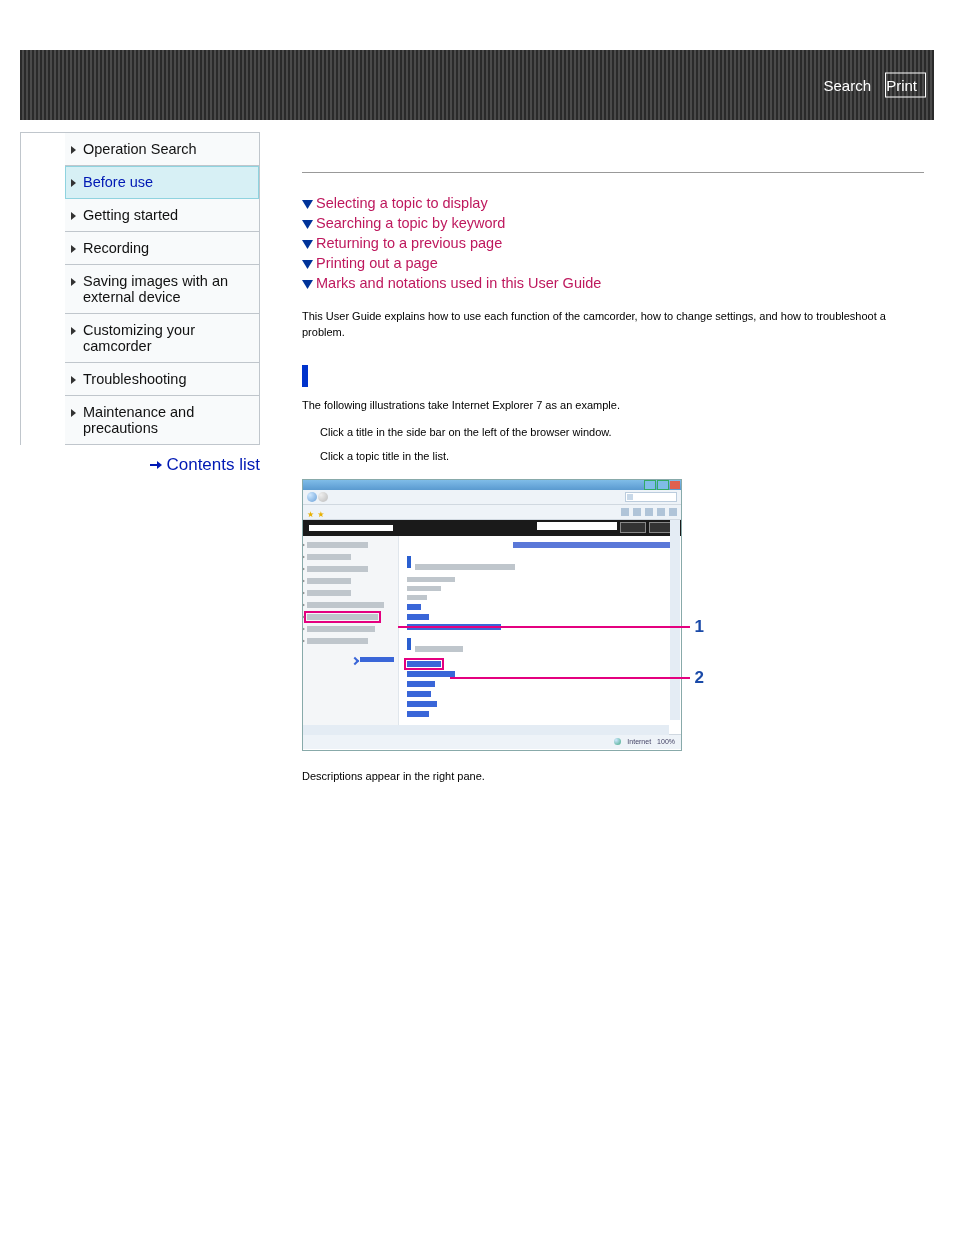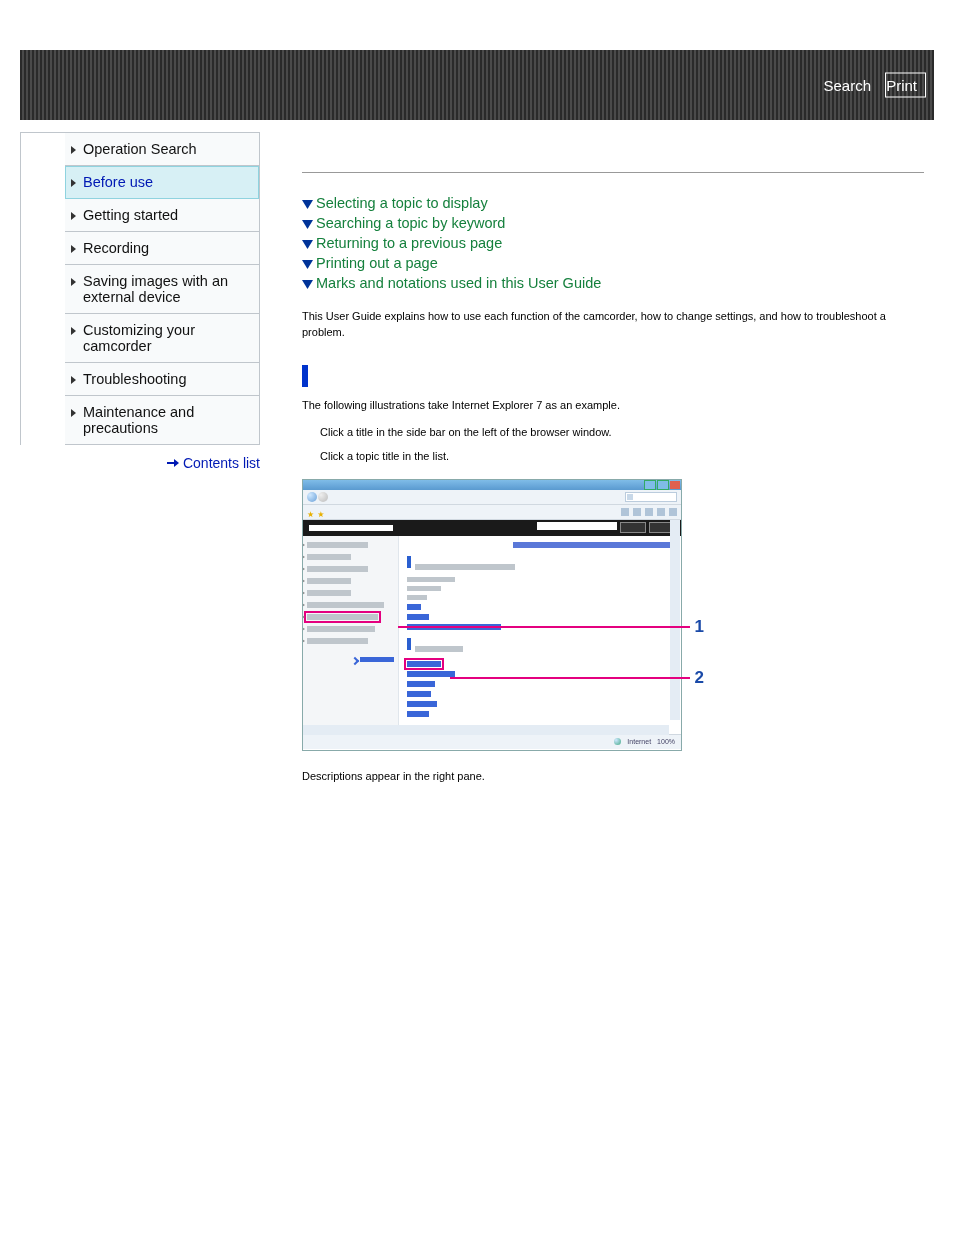--- a/index.html
+++ b/index.html
@@ -16,31 +16,31 @@
   .printbtn { border:1px solid #fff; padding:3px 8px 3px 0; }
   .breadcrumb { text-align:right; font-size:14px; color:#0019b4; padding:14px 6px 4px 0; }
   .breadcrumb a { color:#0019b4; text-decoration:none; cursor:pointer; }
 
   .columns { display:flex; align-items:flex-start; margin-top:12px; }
   .sidebar { width:240px; flex:0 0 240px; }
   .nav { border:1px solid #c0c6cc; border-bottom:none;padding-left:44px; }
   .nav-item { border-bottom:1px solid #c0c6cc; padding:8px 8px 8px 18px; position:relative; font-size:14.5px; color:#111; cursor:pointer; background:#f8fafb; }
   .nav-item::before { content:""; position:absolute; left:6px; top:13px; border-top:4px solid transparent; border-bottom:4px solid transparent; border-left:5px solid #333; }
   .nav-item.active { background:#d7f0f5; color:#0019b4; outline:1px solid #8fd3df; outline-offset:-1px; }
-  .contents-link { text-align:right; margin-top:10px; font-size:14px; }
+  .contents-link { text-align:right; margin-top:10px; font-size:17px; }
   .contents-link a { color:#0019b4; text-decoration:none; cursor:pointer; }
   .arrow-right { display:inline-block; width:12px; height:8px; margin-right:4px; position:relative; top:-1px; }
   .arrow-right::before { content:""; position:absolute; left:0; top:3px; width:8px; height:2px; background:#0019b4; }
   .arrow-right::after { content:""; position:absolute; right:0; top:0; border-top:4px solid transparent; border-bottom:4px solid transparent; border-left:5px solid #0019b4; }
 
   .main { flex:1; padding-left:42px; padding-right:10px; }
   .hr { border:none; border-top:1px solid #999; margin:40px 0 22px 0; }
   .anchors { margin-bottom:18px; }
   .anchors div { font-size:14.5px; margin-bottom:4px; }
-  .anchors a { color:#15803d; text-decoration:none; cursor:pointer; }
+  .anchors a { color:#be185d; text-decoration:none; cursor:pointer; }
   .dn-tri { display:inline-block; width:12px; margin-right:2px; color:#003399; }
   .dn-tri svg { vertical-align:-1px; }
   .bodytext { line-height:1.45; font-size:11px; }
   .heading-mark { width:6px; height:22px; background:#0033cc; margin:24px 0 6px 0; }
   .step { margin-left:18px; margin-bottom:4px; }
 
   .illus { width:380px; position:relative; margin:14px 0 18px 0; }
   .illus-frame { width:380px; height:272px; border:1px solid #8aa; box-sizing:border-box; background:#fff; position:relative; overflow:hidden; }
   .il-titlebar { height:10px; background:linear-gradient(#7fbce8,#5a9ad0); display:flex; justify-content:flex-end; align-items:center; padding-right:1px; }
   .il-titlebar span { width:10px; height:8px; margin-left:1px; }

